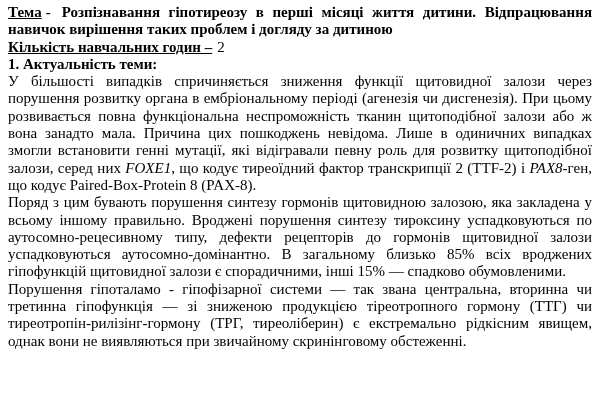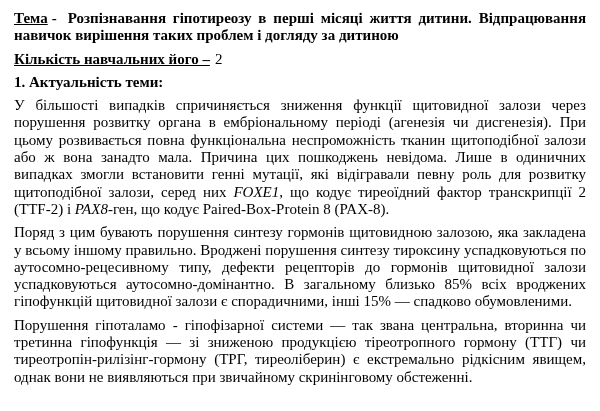--- a/index.html
+++ b/index.html
@@ -14,21 +14,21 @@
     font-family: "Liberation Serif", "DejaVu Serif", serif;
     overflow: hidden;
   }
   .page {
     padding: 4px 8px 0 8px;
     font-size: 15px;
     line-height: 17.3px;
     text-align: justify;
   }
   .page p {
-    margin: 6px;
+    margin: 0;
   }
   .bold {
     font-weight: bold;
   }
   .underlined {
     text-decoration: underline;
   }
   .topic-sep {
     margin-left: 4px;
     margin-right: 11px;
@@ -41,21 +41,21 @@
     font-style: italic;
   }
 </style>
 </head>
 <body>
 
 <div class="page">
 
   <p class="bold"><span class="underlined">Тема</span><span class="topic-sep">-</span><span>Розпізнавання гіпотиреозу в перші місяці життя дитини. Відпрацювання навичок вирішення таких проблем і догляду за дитиною</span></p>
 
-  <p class="bold"><span class="underlined">Кількість навчальних його –</span><span class="hours-value">2</span></p>
+  <p class="bold"><span class="underlined">Кількість навчальних годин –</span><span class="hours-value">2</span></p>
 
   <p class="bold">1. Актуальність теми:</p>
 
   <p><span>У більшості випадків спричиняється зниження функції щитовидної залози через порушення розвитку органа в ембріональному періоді (агенезія чи дисгенезія). При цьому розвивається повна функціональна неспроможність тканин щитоподібної залози або ж вона занадто мала. Причина цих пошкоджень невідома. Лише в одиничних випадках змогли встановити генні мутації, які відігравали певну роль для розвитку щитоподібної залози, серед них </span><span class="gene">FOXE1</span><span>, що кодує тиреоїдний фактор транскрипції 2 (TTF-2) і </span><span class="gene">PAX8</span><span>-ген, що кодує Paired-Box-Protein 8 (PAX-8).</span></p>
 
   <p>Поряд з цим бувають порушення синтезу гормонів щитовидною залозою, яка закладена у всьому іншому правильно. Вроджені порушення синтезу тироксину успадковуються по аутосомно-рецесивному типу, дефекти рецепторів до гормонів щитовидної залози успадковуються аутосомно-домінантно. В загальному близько 85% всіх вроджених гіпофункцій щитовидної залози є спорадичними, інші 15% — спадково обумовленими.</p>
 
 
   <p>Порушення гіпоталамо - гіпофізарної системи — так звана центральна, вторинна чи третинна гіпофункція — зі зниженою продукцією тіреотропного гормону (ТТГ) чи тиреотропін-рилізінг-гормону (ТРГ, тиреоліберин) є екстремально рідкісним явищем, однак вони не виявляються при звичайному скринінговому обстеженні.</p>
 

